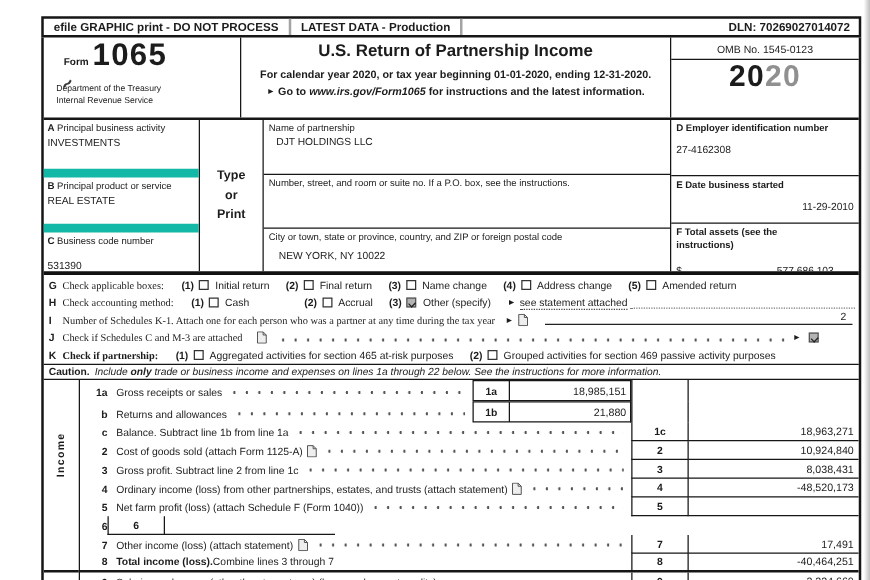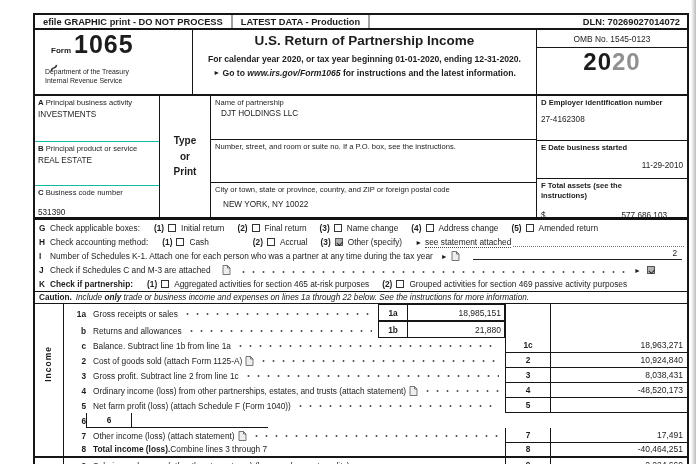--- a/index.html
+++ b/index.html
@@ -30,21 +30,21 @@
   .goto{font-size:8.6px;font-weight:bold;margin-top:4px;}
   .goto i{font-style:italic;}
   .ptr{font-size:7px;vertical-align:1px;}
   .hdr-right{width:150px;box-sizing:border-box;flex:none;}
   .omb{font-size:8.4px;border-bottom:1px solid #161616;height:17px;display:flex;align-items:center;justify-content:center;}
   .year{font-size:24px;font-weight:bold;text-align:center;margin-top:2px;letter-spacing:1px;line-height:1;}
   .y-gray{color:#909090;}
   
   .entity{display:flex;border-bottom:3px solid #111;box-sizing:border-box;height:124px;}
   .ent-left{width:125px;border-right:1px solid #161616;box-sizing:border-box;flex:none;}
-  .ent-block{padding:2px 3px;box-sizing:border-box;border-bottom:1px solid #14b8a6;overflow:hidden;}
+  .ent-block{padding:2px 3px;box-sizing:border-box;border-bottom:7px solid #14b8a6;overflow:hidden;}
   .ea{height:46px;}.eb{height:44px;}.ec{height:31px;border-bottom:none;}
   .ent-type{width:50px;flex:none;display:flex;align-items:center;justify-content:center;text-align:center;
             font-weight:bold;font-size:10px;line-height:1.55;}
   .ent-mid{flex:1;border-left:1px solid #161616;border-right:1px solid #161616;box-sizing:border-box;
            display:flex;flex-direction:column;min-width:0;}
   .mid-box{padding:2px 4px;border-bottom:1px solid #161616;box-sizing:border-box;overflow:hidden;}
   .mb-name{height:44px;}.mb-street{height:43px;}.mb-city{height:34px;border-bottom:none;}
   .ent-right{width:150px;box-sizing:border-box;flex:none;}
   .right-block{padding:2px 4px;border-bottom:1px solid #161616;box-sizing:border-box;overflow:hidden;}
   .rd{height:45px;}.re{height:38px;}.rf{height:38px;border-bottom:none;}
@@ -57,21 +57,21 @@
   .ec .evalue{margin-top:10px;}
   .mb-name .evalue{margin-top:2px;padding-left:6px;}
   .mb-city .evalue{margin-top:6px;padding-left:8px;}
   .rd .evalue{margin-top:7px;}
   .re .evalue{margin-top:8px;text-align:right;}
   .fvalue{display:flex;justify-content:space-between;margin-top:9px;padding-right:16px;font-size:8.2px;}
   
   .checks{font-size:8.3px;padding-top:1px;}
   .crow{display:flex;align-items:center;height:14px;padding:0 3px 0 4px;box-sizing:border-box;white-space:nowrap;}
   .cletter{font-weight:bold;width:11px;flex:none;}
-  .ctext{margin-right:8px;}
+  .ctext{margin-right:8px;font-family:Liberation Serif, serif;}
   .ctext.bold{font-weight:bold;}
   .opts{display:flex;align-items:center;margin-left:6px;}
   .opt{display:flex;align-items:center;margin-right:13px;}
   .opt b{margin-right:4px;}
   .row-h .opt:nth-child(1){margin-right:44px;}
   .cb{width:8px;height:8px;border:1px solid #333;background:#fff;flex:none;margin-right:5px;position:relative;box-sizing:border-box;}
   .cb.checked{background:#b3b3b3;border-color:#555;}
   .cb.checked::after{content:"";position:absolute;left:1px;top:1.5px;width:4px;height:2.5px;
        border-left:1.2px solid #222;border-bottom:1.2px solid #222;transform:rotate(-45deg);}
   .dotted-text{border-bottom:1px dotted #444;margin-left:3px;}

